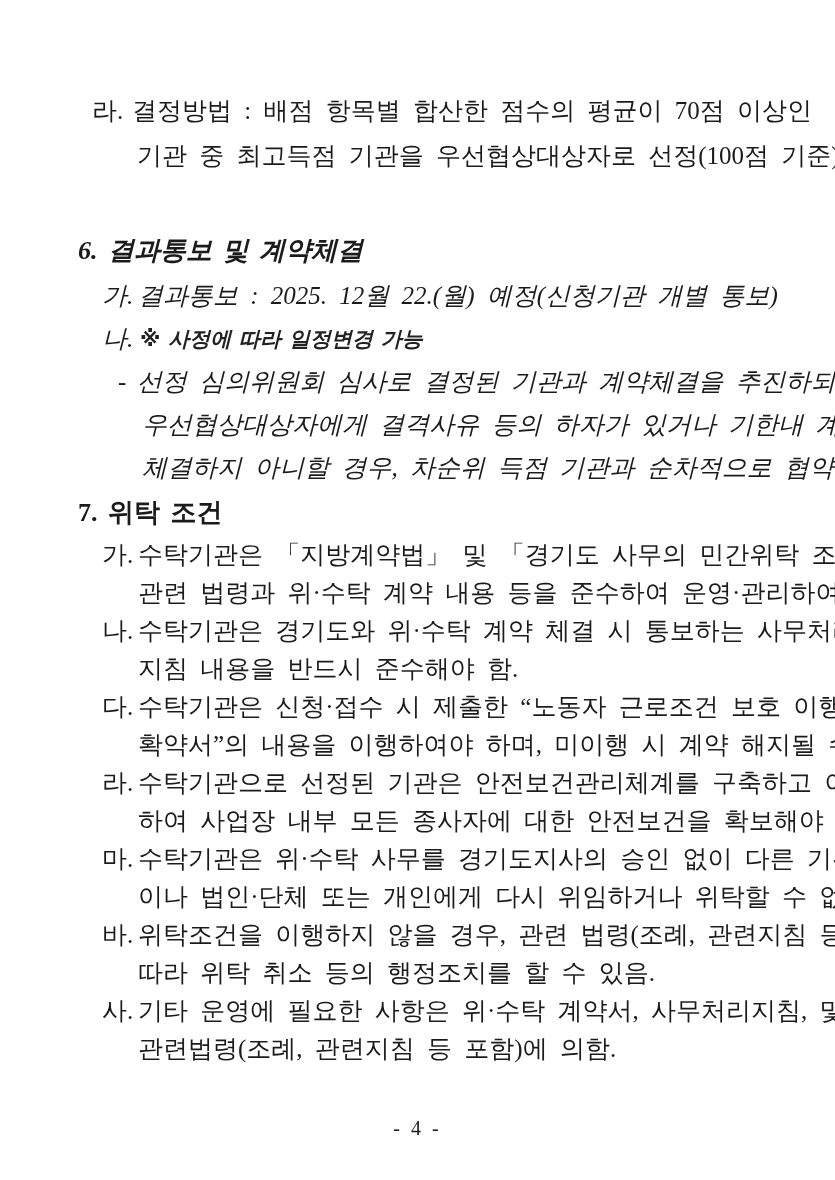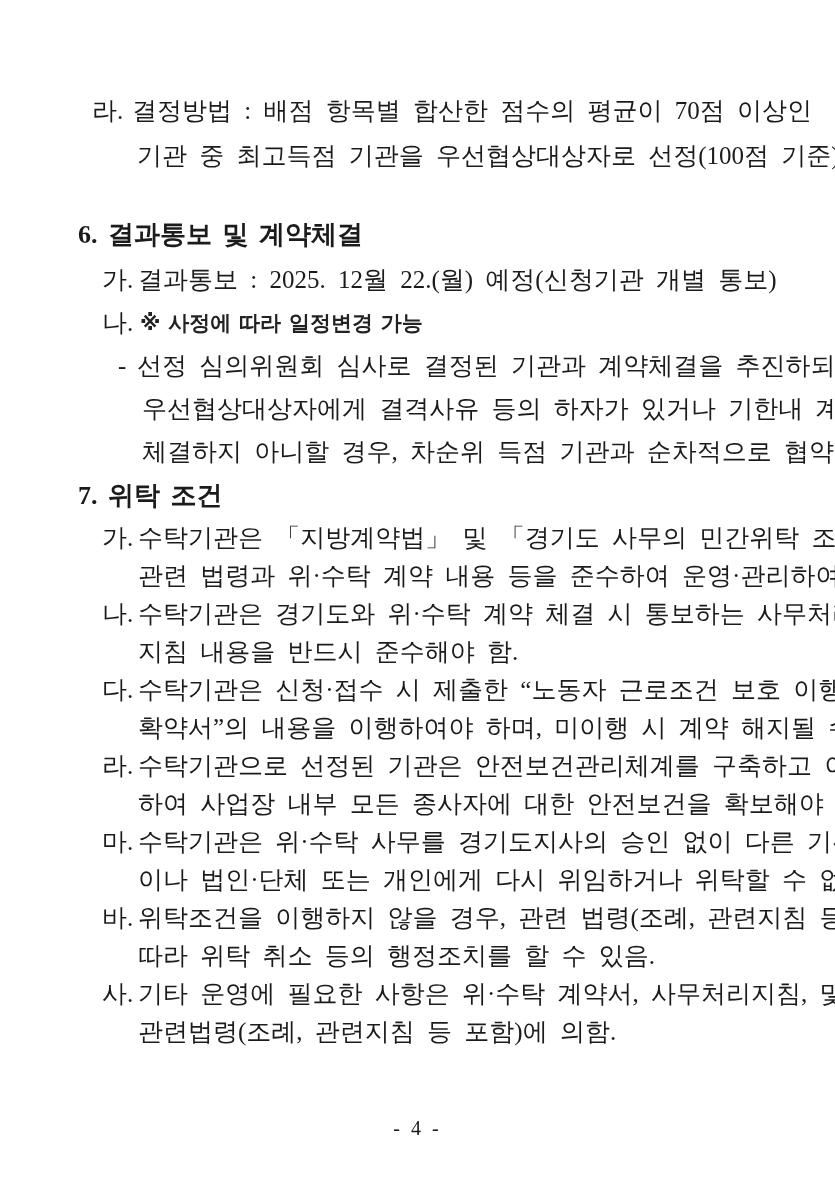--- a/index.html
+++ b/index.html
@@ -8,22 +8,22 @@
     position: relative;
     width: 835px;
     height: 1180px;
     background: #ffffff;
     font-family: "Liberation Serif", "DejaVu Serif", serif;
     color: #1b1b1b;
     overflow: hidden;
   }
   .block { position: absolute; left: 0; right: 30px; }
   .carryover { top: 88px; }
-  .sec6 { top: 212px; }
-  .sec7 { top: 473px; }
+  .sec6 { top: 228px; font-style: italic; }
+  .sec7 { top: 490px; }
 
   .line { font-size: 25px; word-spacing: 6px; white-space: nowrap; }
   .carryover .line { line-height: 45px; }
   .sec6 .item .line { line-height: 43px; }
   .sec7 .item .line { line-height: 38px; }
 
   .heading {
     padding-left: 78px;
     font-size: 26px;
     font-weight: 700;

